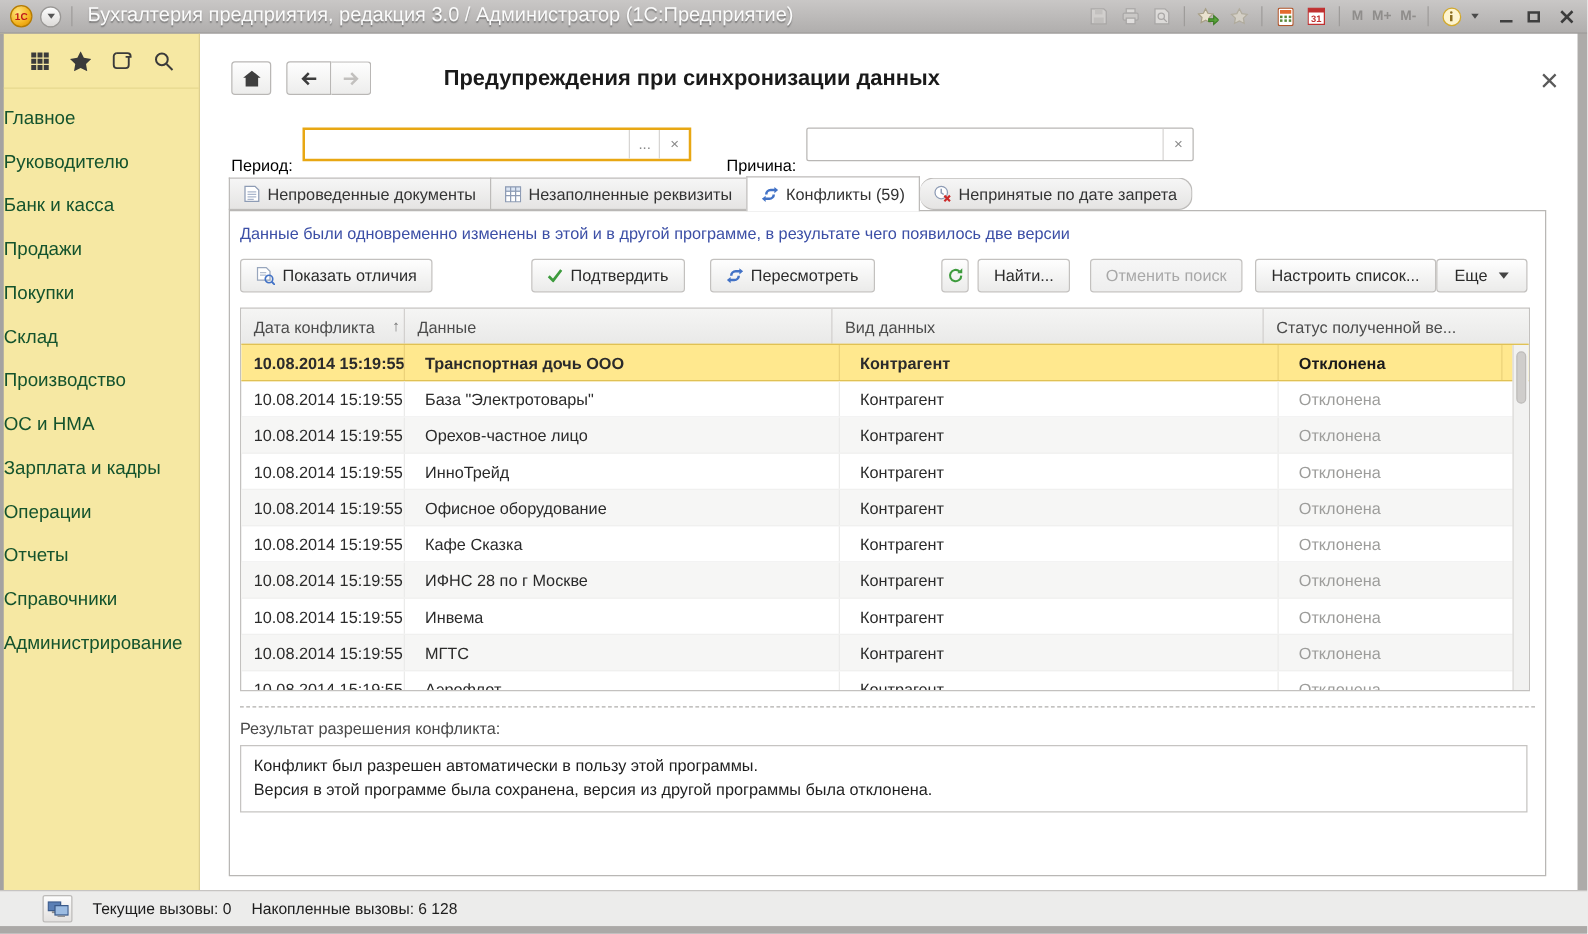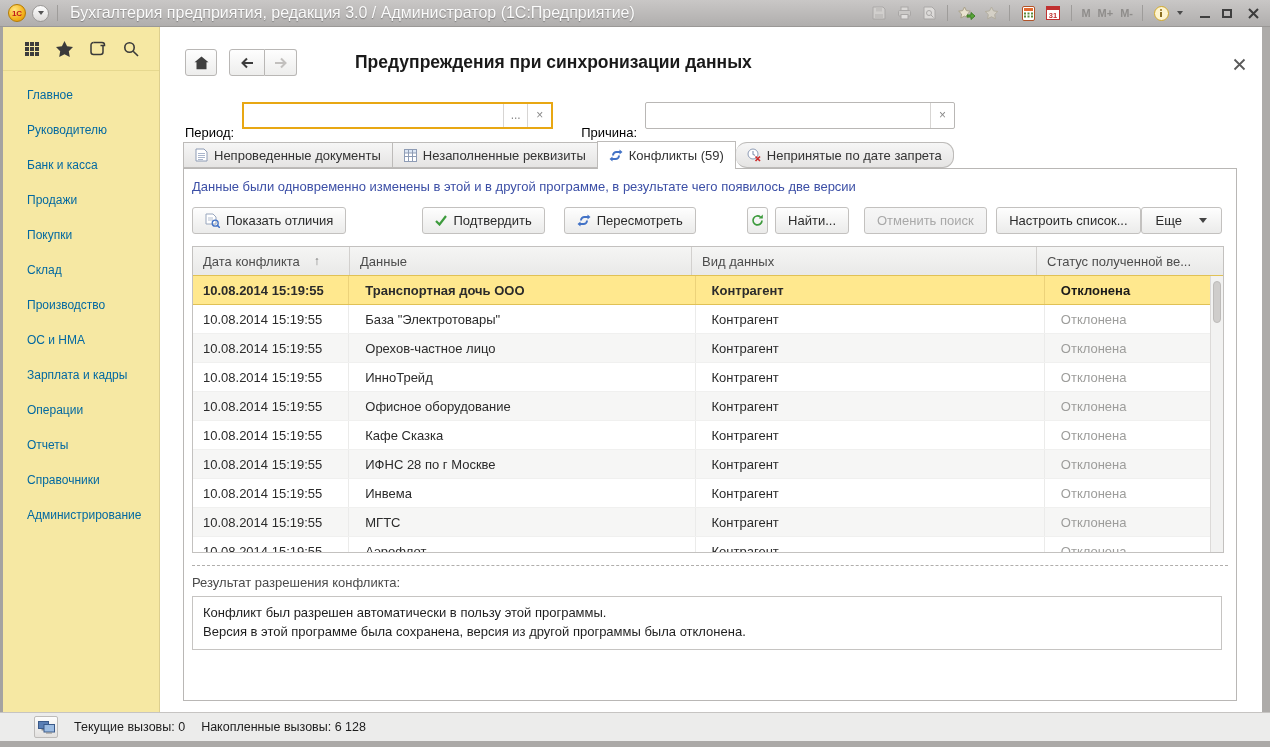--- a/index.html
+++ b/index.html
@@ -44,21 +44,21 @@
     border:1px solid #bdbbb9; display:flex; align-items:center; justify-content:center; }
 
   
   .sidebar { width:160px; background:#f6e8a3; border-left:3px solid #a5a3a1; border-right:1px solid #ddcf8f; display:flex; flex-direction:column; }
   .sidebar-icons { height:44px; display:flex; align-items:center; justify-content:space-around; padding:0 12px; border-bottom:1px solid #e6d88f; }
   .s-ic { width:24px; height:24px; display:flex; align-items:center; justify-content:center; cursor:pointer; }
   .grid-glyph { width:4px; height:4px; background:#3c3c3c;
     box-shadow:5px 0 #3c3c3c,10px 0 #3c3c3c,0 5px #3c3c3c,5px 5px #3c3c3c,10px 5px #3c3c3c,0 10px #3c3c3c,5px 10px #3c3c3c,10px 10px #3c3c3c;
     margin-right:10px; margin-bottom:10px; }
   .sidebar-menu { padding-top:6px; }
-  .menu-item { height:35px; display:flex; align-items:center; padding-left:24px; font-size:12px; color:#0369a1; cursor:pointer; white-space:nowrap; }
+  .menu-item { height:35px; display:flex; align-items:center; font-size:15px; color:#14532d; cursor:pointer; white-space:nowrap; }
 
   
   .main { position:relative; flex:1; background:#ffffff; overflow:hidden; }
   .close-form { position:absolute; top:31px; right:16px; cursor:pointer; }
 
   .nav { position:absolute; top:22px; left:25px; display:flex; gap:12px; }
   .nav-btn { height:27px; border:1px solid #b9b7b5; border-radius:3px; background:linear-gradient(#fefefe,#ededec);
     display:flex; align-items:center; justify-content:center; cursor:pointer; }
   .nav-home { width:32px; }
   .nav-pair { display:flex; }
@@ -90,29 +90,29 @@
   .panel { position:absolute; top:141px; left:23px; width:1054px; height:533px;
     border:1px solid #b9b7b5; background:#fff; padding:6px 6px 0 8px; z-index:1; }
   .info-lines { color:#3c4fa6; line-height:19px; margin-top:2px; }
 
   .toolbar { margin-top:10px; display:flex; align-items:center; height:28px; }
   .btn { height:27px; border:1px solid #c3c1bf; border-radius:3px; background:linear-gradient(#fefefe,#ebebea);
     display:flex; align-items:center; justify-content:center; gap:6px; padding:0 12px; color:#2b2b2b; cursor:pointer; white-space:nowrap; }
   .btn.disabled { color:#a8a8a8; cursor:default; background:linear-gradient(#f6f6f6,#eeeeee); }
   .btn.icon-only { width:30px; padding:0; }
   .sp112 { width:112px; } .sp28 { width:28px; } .sp76 { width:76px; } .sp10 { width:10px; } .sp22 { width:22px; } .sp14 { width:14px; }
-  .btn-more { margin-left:auto; margin-right:8px; gap:17px; padding:4px 14px; }
+  .btn-more { margin-left:auto; margin-right:8px; gap:9px; padding:4px 14px; }
   .more-tri { width:0; height:0; border-left:4px solid transparent; border-right:4px solid transparent; border-top:5px solid #444; }
 
   
   .table-wrap { margin-top:12px; position:relative; width:1032px; height:307px; border:1px solid #c3c1bf; overflow:hidden; background:#fff; }
   .thead { display:flex; height:29px; background:linear-gradient(#f5f5f4,#e9e9e8); border-bottom:1px solid #cccac8; color:#4c4c4c; }
   .hcell { display:flex; align-items:center; padding:0 10px; border-right:1px solid #d2d0ce; overflow:hidden; white-space:nowrap; }
   .hcell .sort { margin-left:14px; color:#777; font-size:12px; }
-  .c1 { width:157px;text-align:center; } .c2 { width:342px; } .c3 { width:345px; } .c4 { width:173px; border-right:none; }
+  .c1 { width:131px;text-align:center; } .c2 { width:342px; } .c3 { width:345px; } .c4 { width:173px; border-right:none; }
   .tbody { position:relative; }
   .trow { display:flex; height:29px; border-bottom:1px solid #f0f0ef; cursor:pointer;gap:6px; }
   .trow:nth-child(odd):not(.selected) { background:#f6f6f5; }
   .trow.selected { background:#ffe88e; border-top:1px solid #e0c155; border-bottom:1px solid #e0c155; height:30px; margin-top:-1px; }
   .trow.partial { height:15px; overflow:hidden; border-bottom:none; }
   .tcell { display:flex; align-items:center; padding:0 10px; border-right:1px solid #ebebea; overflow:hidden; white-space:nowrap; height:28px; }
   .trow.selected .tcell { border-right:1px solid #ecd27a; font-weight:bold; }
   .tcell.c4, .hcell.c4 { border-right:none; }
   .tcell.status { color:#9d9d9b; }
   .trow.selected .tcell.status { color:#1a1a1a; }

